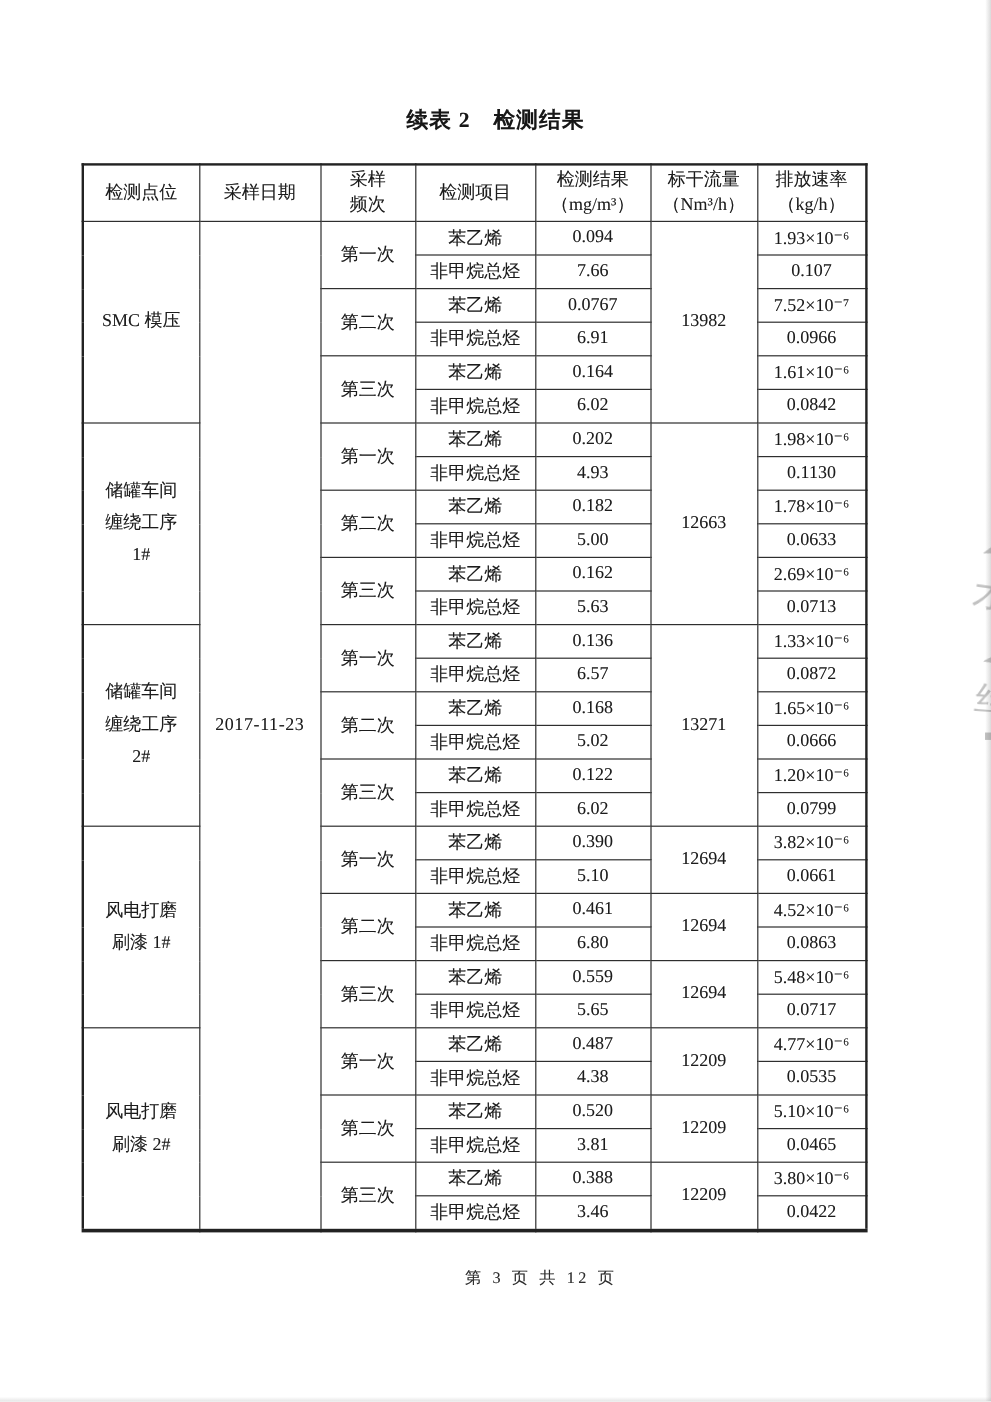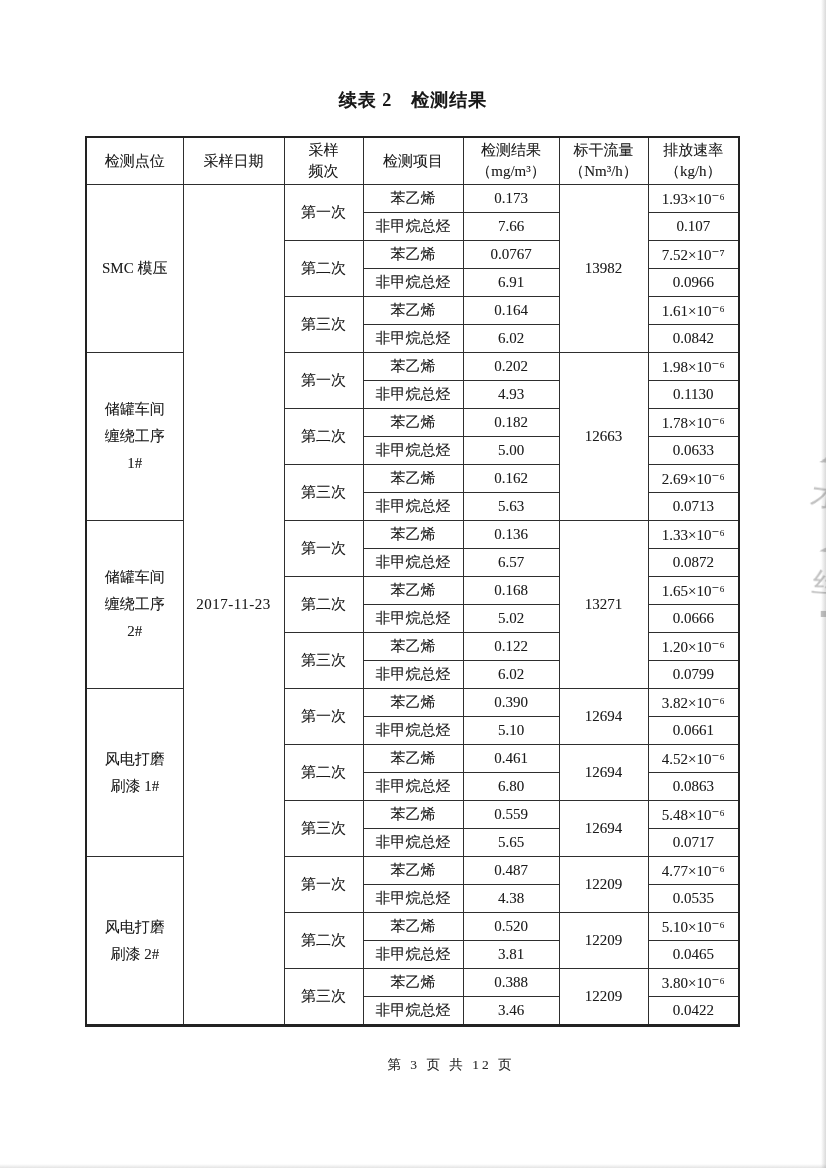--- a/index.html
+++ b/index.html
@@ -18,21 +18,21 @@
   .edge-bottom{position:absolute;left:0;bottom:0;width:100%;height:4px;
     background:linear-gradient(to top,rgba(120,120,120,.20),rgba(120,120,120,0));}
 
   .title{
     position:absolute;top:88px;left:0;width:100%;
     text-align:center;font-size:18px;font-weight:bold;
     letter-spacing:1px;color:#171717;
   }
 
   table.results{
-    position:absolute;left:85px;top:136px;width:653px;
+    position:absolute;left:68px;top:136px;width:653px;
     border-collapse:collapse;table-layout:fixed;
     border:2px solid #222;border-bottom-width:3px;
   }
   table.results td{
     border:1px solid #2e2e2e;
     text-align:center;vertical-align:middle;
     font-size:15px;padding:0 2px;
     overflow:hidden;
   }
   thead td{height:46px;line-height:21px;font-size:15px;}
@@ -105,21 +105,21 @@
       </tr>
     </thead>
     <tbody data-name="results-body">
         <tr data-name="table-row">
           <td data-name="point-cell" rowspan="6" class="point">
             <span class="l" data-name="point-line">SMC 模压</span>
           </td>
           <td data-name="date-cell" rowspan="30">2017-11-23</td>
           <td data-name="frequency-cell" rowspan="2">第一次</td>
           <td data-name="item-cell">苯乙烯</td>
-          <td data-name="result-cell">0.173</td>
+          <td data-name="result-cell">0.094</td>
           <td data-name="flow-cell" rowspan="6">13982</td>
           <td data-name="rate-cell">1.93×10⁻⁶</td>
         </tr>
         <tr data-name="table-row">
           <td data-name="item-cell">非甲烷总烃</td>
           <td data-name="result-cell">7.66</td>
           <td data-name="rate-cell">0.107</td>
         </tr>
         <tr data-name="table-row">
           <td data-name="frequency-cell" rowspan="2">第二次</td>

